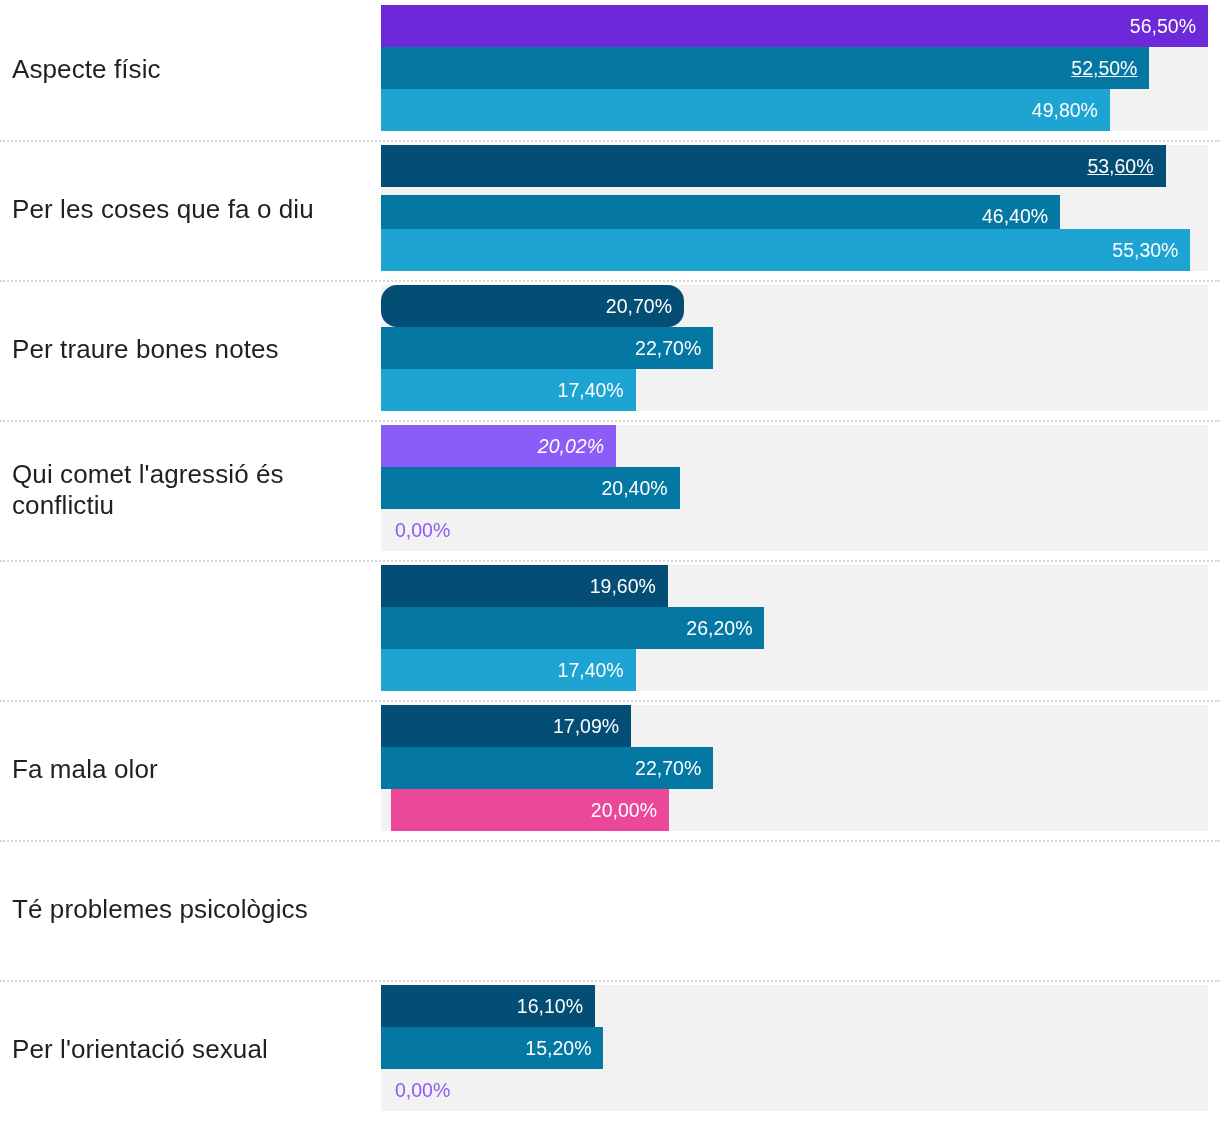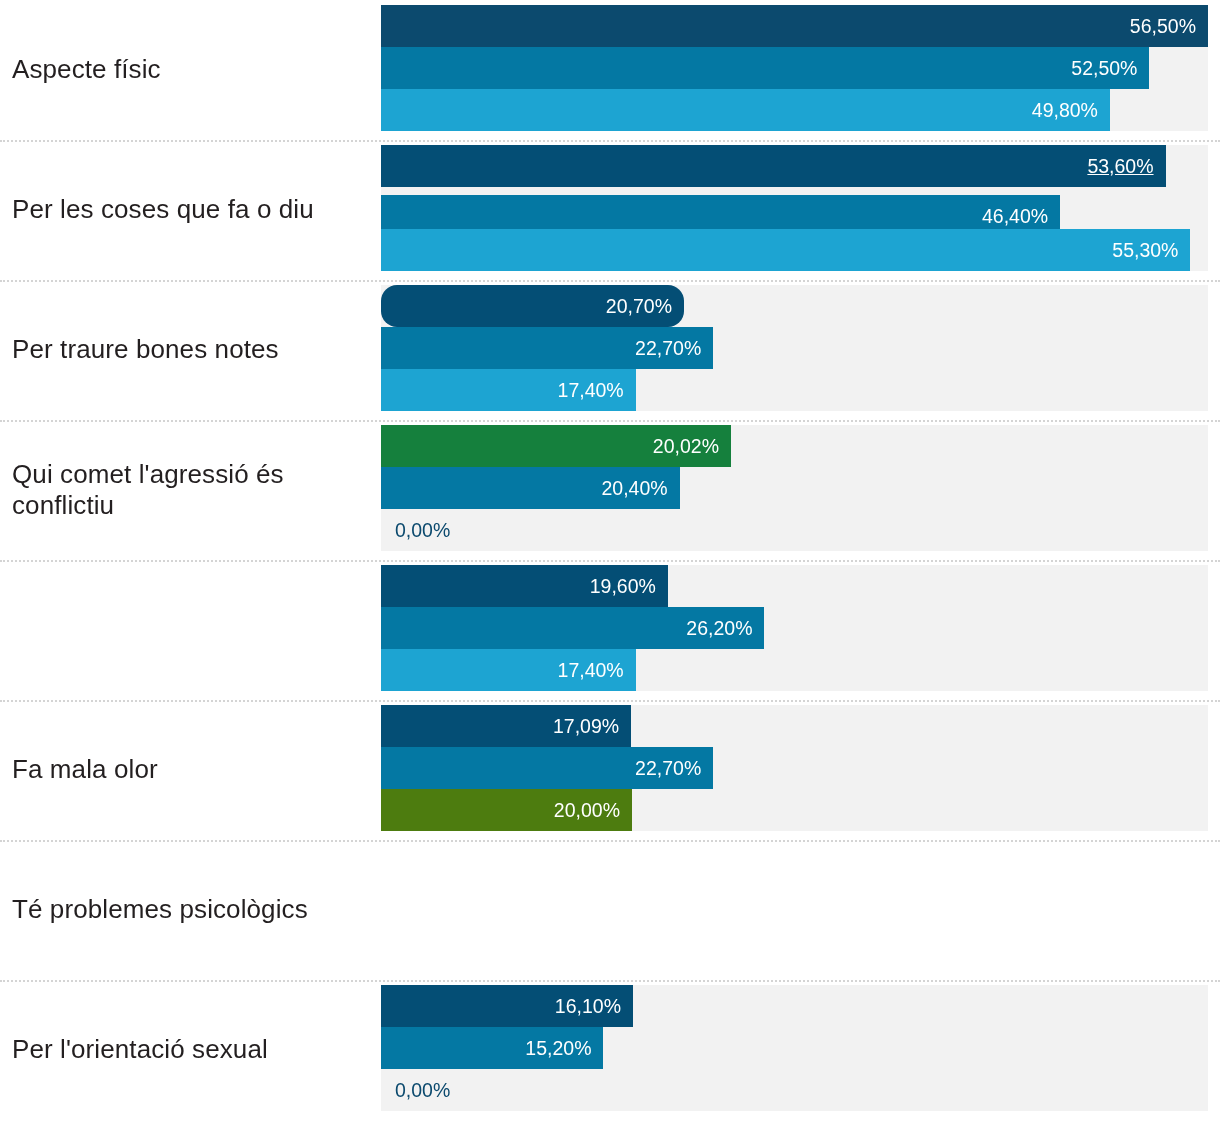--- a/index.html
+++ b/index.html
@@ -66,43 +66,43 @@
     padding-right: 12px;
     color: #ffffff;
     font-size: 19.5px;
     white-space: nowrap;
     overflow: visible;
   }
   .bar.zero {
     justify-content: flex-start;
     padding-right: 0;
     padding-left: 14px;
-    color: #0c4a6e;
+    color: #8b5cf6;
     background: transparent !important;
   }
   .divider {
     position: absolute;
     left: 0;
     width: 1220px;
     height: 0;
     border-top: 2px dotted #d4d4d4;
   }
 </style>
 </head>
 <body>
 
 <div id="chart">
     <div class="group" style="top: 0px;">
       <div class="group-label">Aspecte físic</div>
       <div class="bars">
         <div class="track s0">
-          <div class="bar" style="width: 827px; background: #0c4a6e; padding-left: 8px;">56,50%</div>
-        </div>
-        <div class="track s1">
-          <div class="bar" style="width: 768.451px; background: rgb(4, 120, 163);">52,50%</div>
+          <div class="bar" style="width: 827px; background: #6d28d9; padding-left: 8px;">56,50%</div>
+        </div>
+        <div class="track s1">
+          <div class="bar" style="width: 768.451px; background: rgb(4, 120, 163); text-decoration: underline;">52,50%</div>
         </div>
         <div class="track s2">
           <div class="bar" style="width: 728.931px; background: rgb(29, 164, 210);">49,80%</div>
         </div>
       </div>
     </div>
     <div class="divider" style="top: 140px;"></div>
     <div class="group" style="top: 140px;">
       <div class="group-label">Per les coses que fa o diu</div>
       <div class="bars">
@@ -130,21 +130,21 @@
         <div class="track s2">
           <div class="bar" style="width: 254.687px; background: rgb(29, 164, 210);">17,40%</div>
         </div>
       </div>
     </div>
     <div class="divider" style="top: 420px;"></div>
     <div class="group" style="top: 420px;">
       <div class="group-label">Qui comet l'agressió és conflictiu</div>
       <div class="bars">
         <div class="track s0">
-          <div class="bar" style="width: 350px; background: #15803d;">20,02%</div>
+          <div class="bar" style="width: 235px; background: #8b5cf6; font-style: italic;">20,02%</div>
         </div>
         <div class="track s1">
           <div class="bar" style="width: 298.598px; background: rgb(4, 120, 163);">20,40%</div>
         </div>
         <div class="track s2">
           <div class="bar zero" style="width: 0px; background: rgb(29, 164, 210);">0,00%</div>
         </div>
       </div>
     </div>
     <div class="divider" style="top: 560px;"></div>
@@ -165,34 +165,34 @@
     <div class="group" style="top: 700px;">
       <div class="group-label">Fa mala olor</div>
       <div class="bars">
         <div class="track s0">
           <div class="bar" style="width: 250.149px; background: rgb(4, 78, 117);">17,09%</div>
         </div>
         <div class="track s1">
           <div class="bar" style="width: 332.264px; background: rgb(4, 120, 163);">22,70%</div>
         </div>
         <div class="track s2">
-          <div class="bar" style="width: 251px; background: #4d7c0f;">20,00%</div>
+          <div class="bar" style="width: 278px; background: #ec4899; margin-left: 10px;">20,00%</div>
         </div>
       </div>
     </div>
     <div class="divider" style="top: 840px;"></div>
     <div class="group" style="top: 840px;">
       <div class="group-label">Té problemes psicològics</div>
     </div>
     <div class="divider" style="top: 980px;"></div>
     <div class="group" style="top: 980px;">
       <div class="group-label">Per l'orientació sexual</div>
       <div class="bars">
         <div class="track s0">
-          <div class="bar" style="width: 252px; background: rgb(4, 78, 117);">16,10%</div>
+          <div class="bar" style="width: 214px; background: rgb(4, 78, 117);">16,10%</div>
         </div>
         <div class="track s1">
           <div class="bar" style="width: 222.485px; background: rgb(4, 120, 163);">15,20%</div>
         </div>
         <div class="track s2">
           <div class="bar zero" style="width: 0px; background: rgb(29, 164, 210);">0,00%</div>
         </div>
       </div>
     </div>
   </div>

